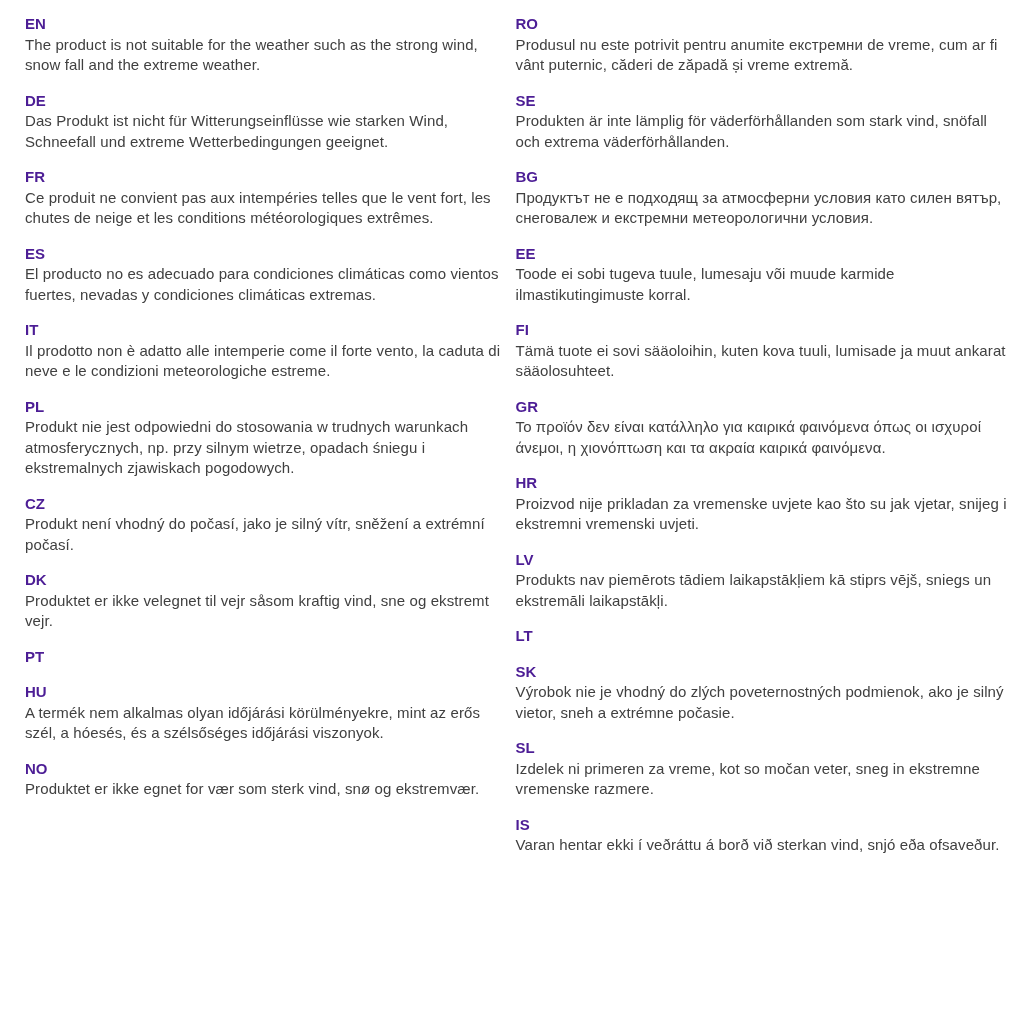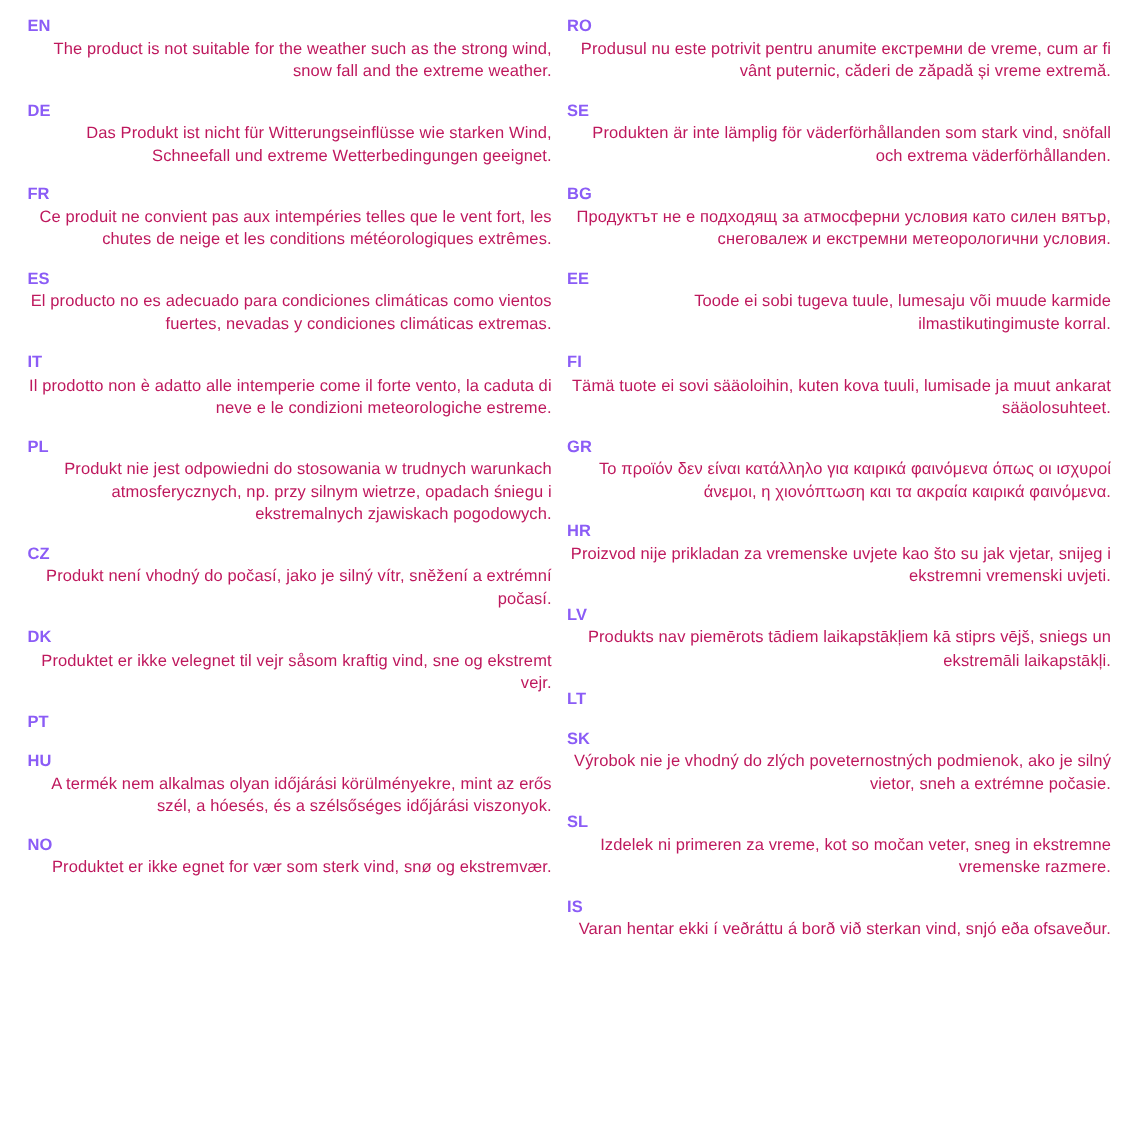--- a/index.html
+++ b/index.html
@@ -24,29 +24,28 @@
     display: flex;
     flex-direction: column;
   }
   .col-left  { width: 478px; }
   .col-right { width: 496px; }
   .lang-block { margin-bottom: 15px; }
   .lang-code {
     font-weight: 700;
     font-size: 15px;
     line-height: 20.5px;
-    color: #8b5cf6;
+    color: #4c1d95;
   }
   .lang-text {
     margin: 0;
     font-size: 15px;
     line-height: 20.5px;
     letter-spacing: 0.1px;
-    color: #be185d;
-    text-align: right;
+    color: #404040;
   }
 </style>
 </head>
 <body>
 
 <div class="page">
   <div class="col col-left" id="col-left">
       <div class="lang-block">
         <div class="lang-code">EN</div>
         <p class="lang-text">The product is not suitable for the weather such as the strong wind, snow fall and the extreme weather.</p>

